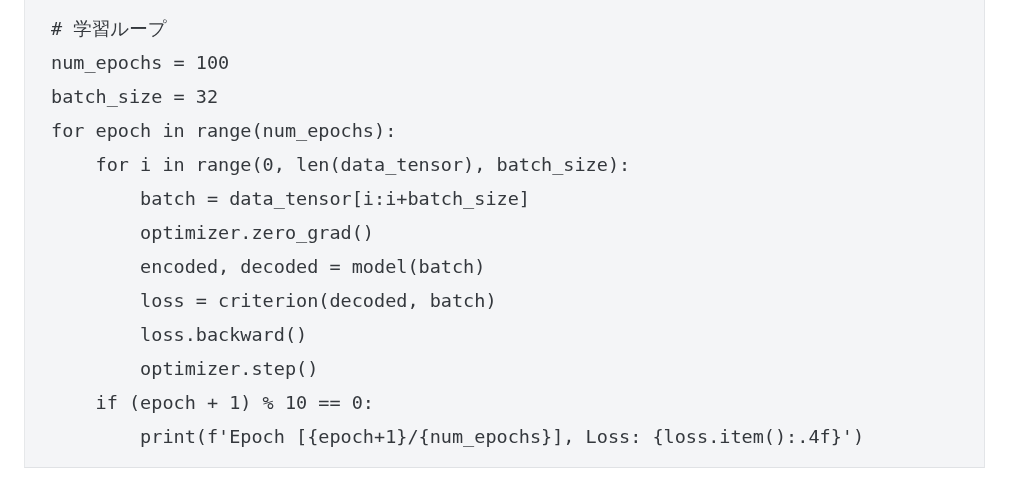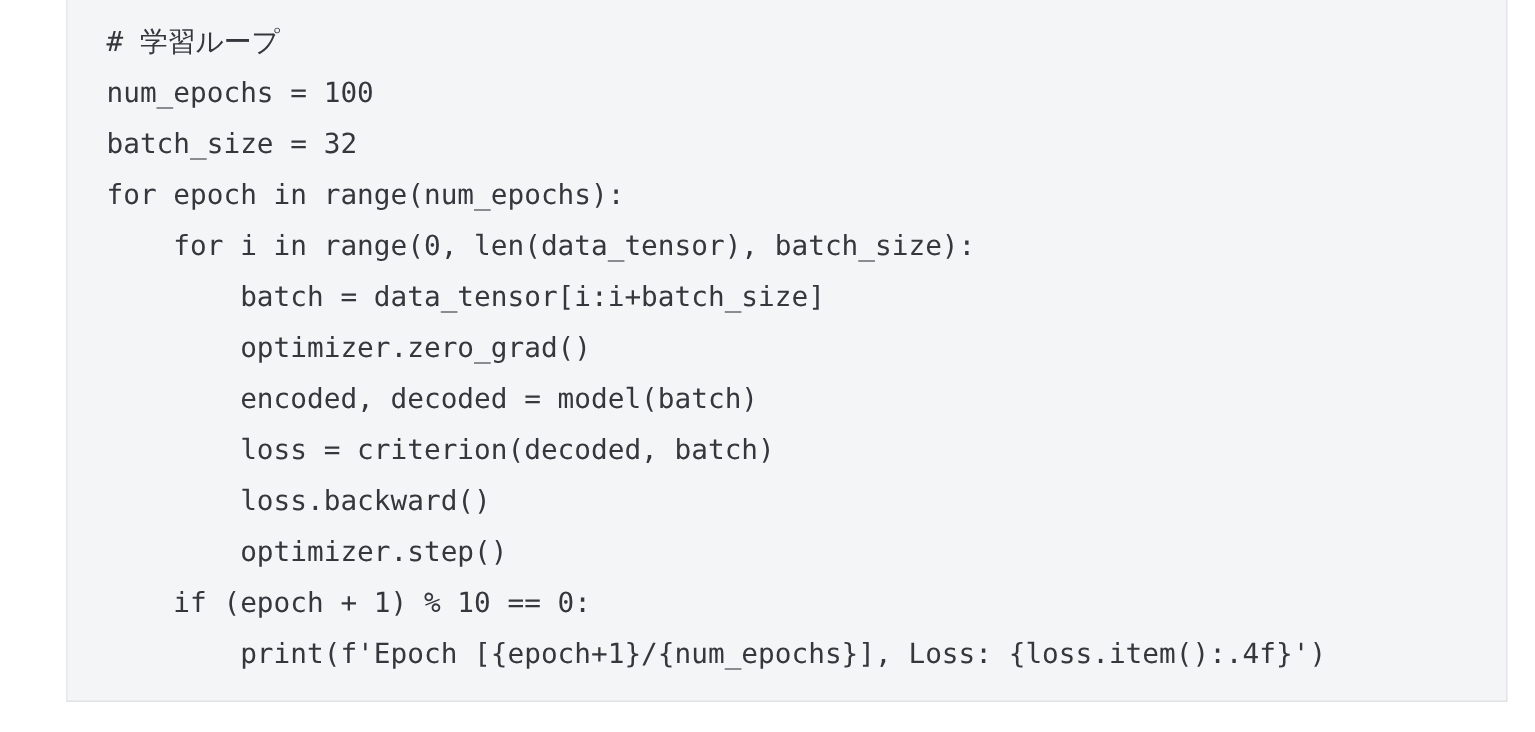--- a/index.html
+++ b/index.html
@@ -14,21 +14,21 @@
     font-family: "DejaVu Sans", sans-serif;
   }
   .page {
     position: relative;
     width: 1023px;
     height: 488px;
     background: #ffffff;
   }
   .code-block {
     position: absolute;
-    left: 44px;
+    left: 24px;
     top: 0px;
     width: 961px;
     height: 468px;
     box-sizing: border-box;
     background: #f4f5f7;
     border-left: 1px solid #e6e8ea;
     border-right: 1px solid #e3e5e8;
     border-bottom: 1px solid #e0e2e5;
     border-top: none;
     overflow: hidden;

